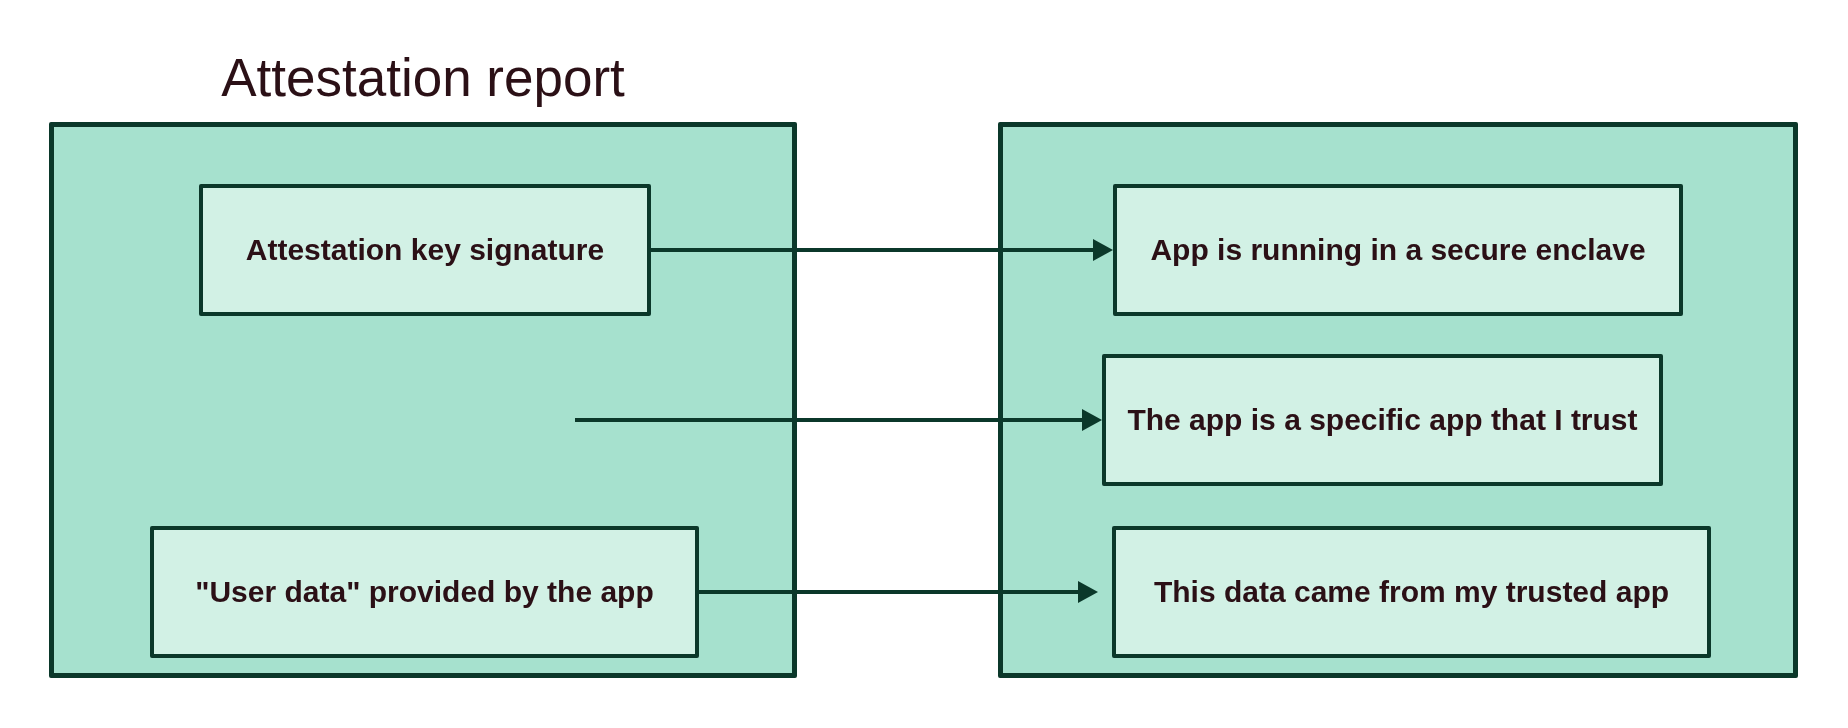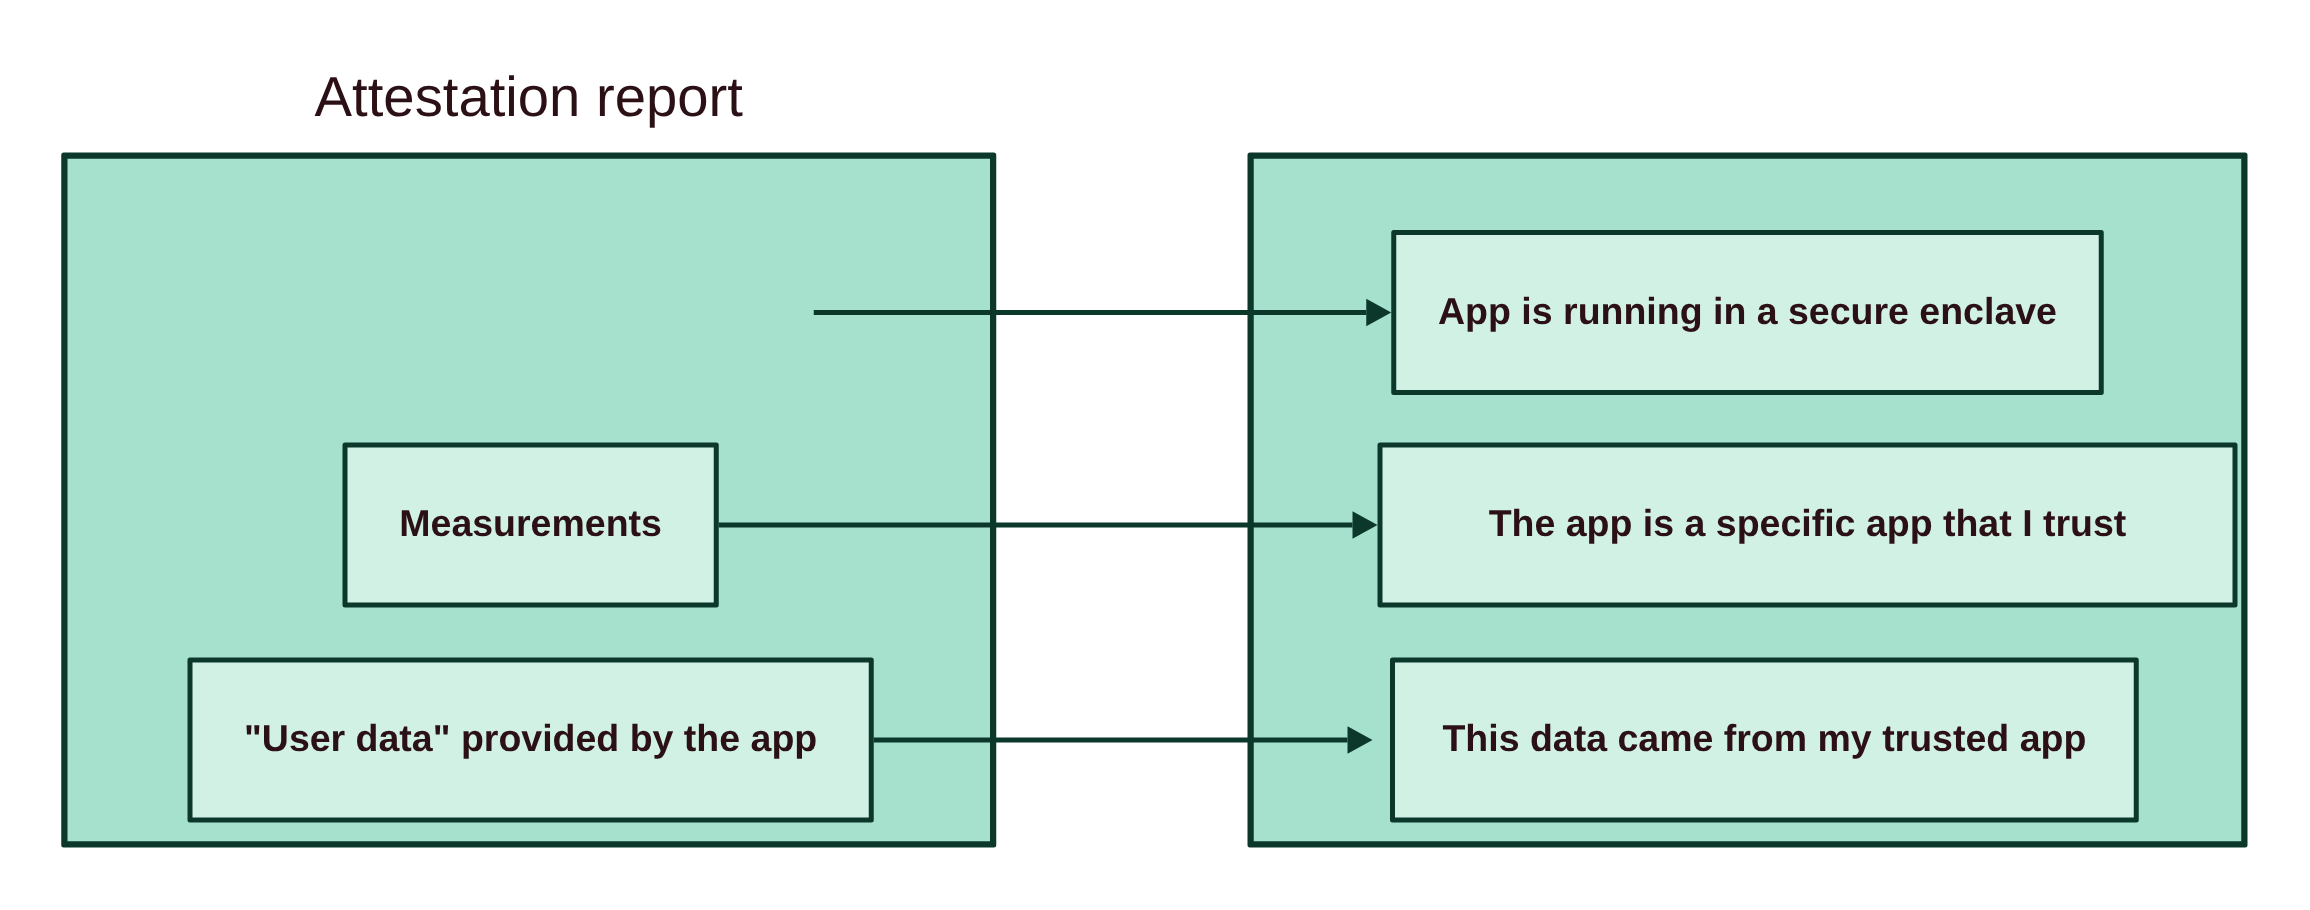--- a/index.html
+++ b/index.html
@@ -20,21 +20,21 @@
     background: var(--page-bg);
     overflow: hidden;
   }
 
   .panel-title {
     position: absolute;
     top: 46px;
     height: 64px;
     line-height: 64px;
     text-align: center;
-    font-size: 45px;
+    font-size: 53px;
     font-weight: 400;
     color: var(--text);
     white-space: nowrap;
   }
   .title-left  { left: 49px;  width: 748px; }
   .title-right { left: 998px; width: 800px; }
 
   .panel {
     position: absolute;
     top: 122px;
@@ -62,21 +62,21 @@
     white-space: nowrap;
   }
 
   
   .node-l1 { left: 145px; top: 57px;  width: 452px; }
   .node-l2 { left: 220px; top: 227px; width: 301px; }
   .node-l3 { left: 96px;  top: 399px; width: 549px; }
 
   
   .node-r1 { left: 110px; top: 57px;  width: 570px; }
-  .node-r2 { left: 99px;  top: 227px; width: 688px; }
+  .node-r2 { left: 99px;  top: 227px; width: 561px; }
   .node-r3 { left: 95px;  top: 399px; width: 599px; margin-left: 14px; }
 
   .arrow {
     position: absolute;
     height: 4px;
     background: var(--line);
   }
   .arrow::after {
     content: "";
     position: absolute;
@@ -95,21 +95,21 @@
 </style>
 </head>
 <body>
 
 <div class="canvas">
 
   <div class="panel-title title-left">Attestation report</div>
 
 
   <div class="panel panel-left">
-    <div class="node node-l2">Measurements</div>
+    <div class="node node-l1">Attestation key signature</div>
     <div class="node node-l3">"User data" provided by the app</div>
   </div>
 
   <div class="panel panel-right">
     <div class="node node-r1">App is running in a secure enclave</div>
     <div class="node node-r2">The app is a specific app that I trust</div>
     <div class="node node-r3">This data came from my trusted app</div>
   </div>
 
   <div class="arrow arrow-1"></div>

